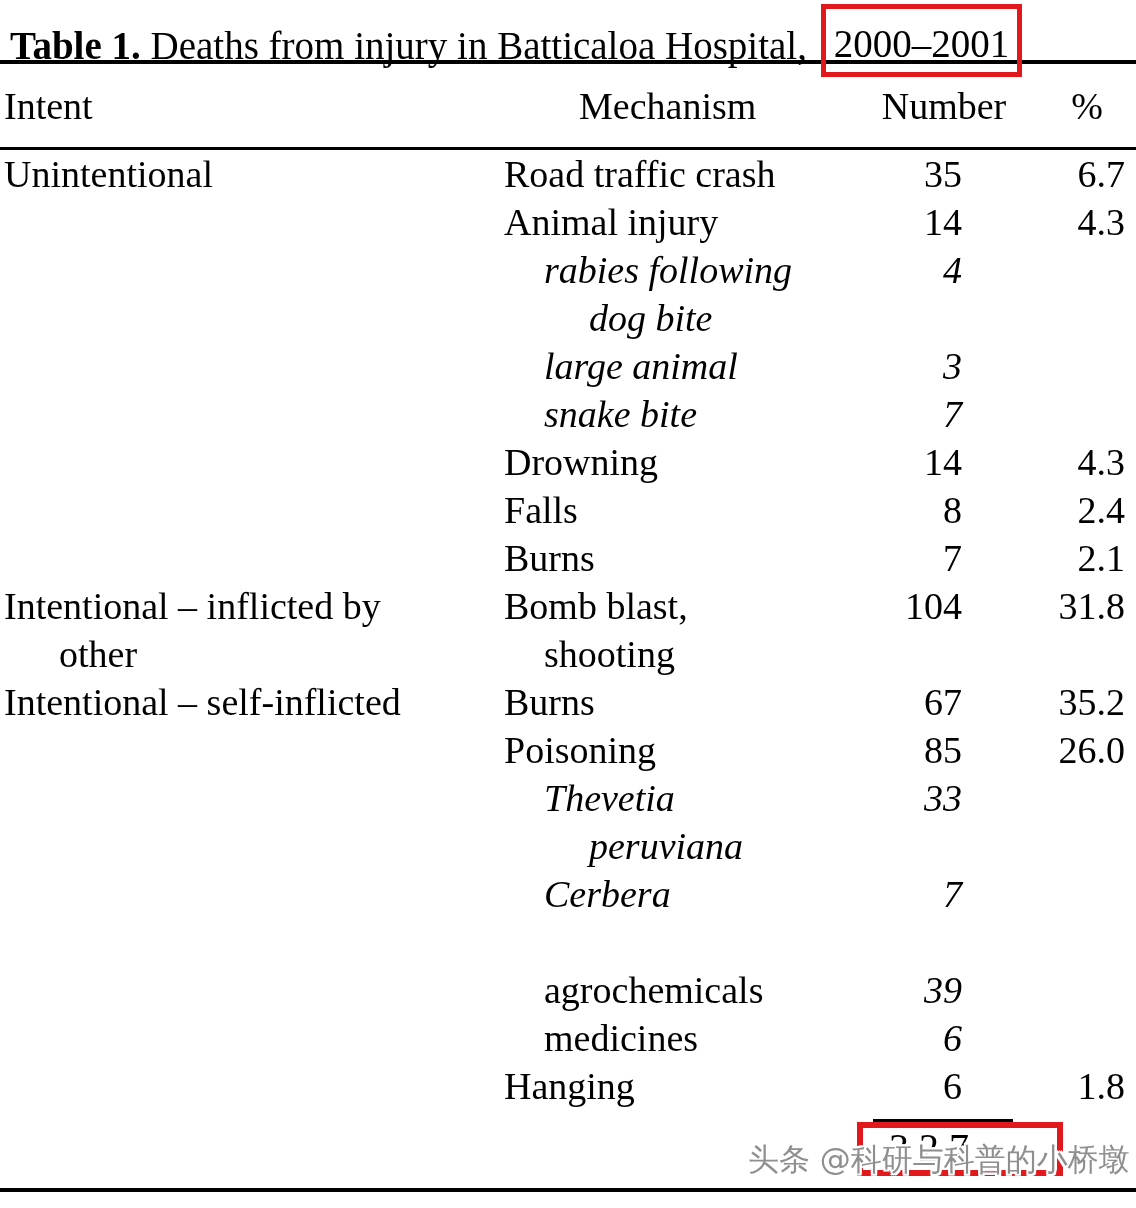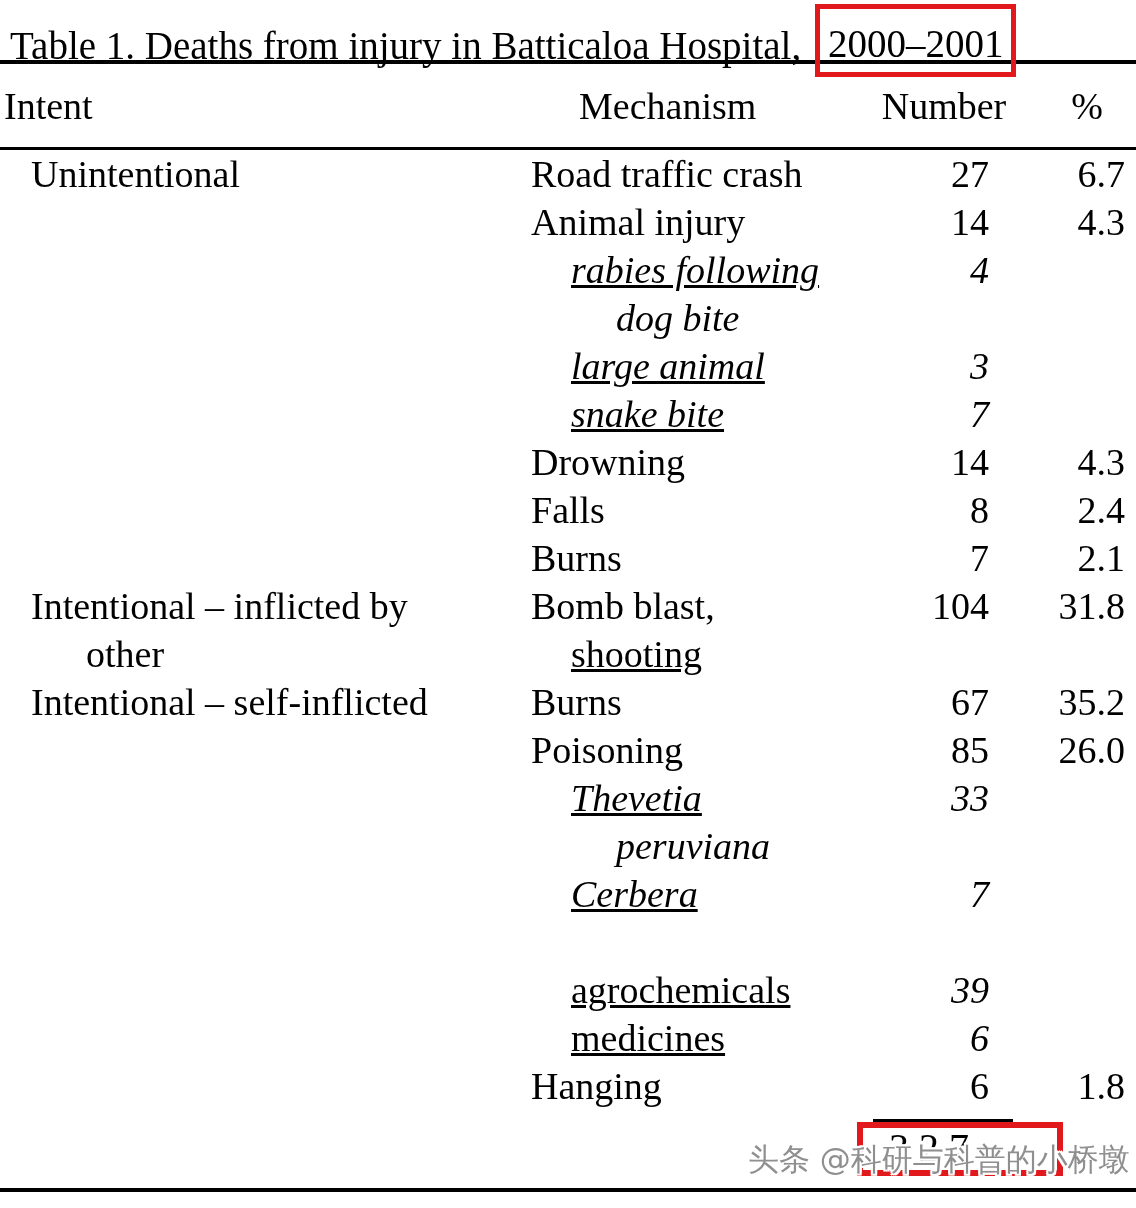--- a/index.html
+++ b/index.html
@@ -11,21 +11,21 @@
     overflow:hidden;
   }
   .page { position:relative; width:1136px; height:1208px; }
 
   
   .title-block {
     height:60px; padding:6px 10px 0 10px;
     font-size:39px; white-space:nowrap;
     box-sizing:border-box;
   }
-  .title-label { font-weight:normal; }
+  .title-label { font-weight:bold; }
   .year-box {
     display:inline-block;
     border:5px solid #e2191c;
     padding:12px 8px 6px 8px;
     margin-left:4px;
     margin-bottom:-14px;
     transform:translateY(-2px);
   }
 
   
@@ -39,24 +39,24 @@
     display:grid;
     grid-template-columns:500px 350px 120px 1fr;
     padding:0 11px 0 4px;
     box-sizing:border-box;
   }
   .header-row { height:83px; align-items:center; font-size:38px; }
   .header-row .h-mech { justify-self:start; padding-left:75px; }
   .header-row .h-num { justify-self:center; position:relative; left:30px; white-space:nowrap; }
   .header-row .h-pct { text-align:right; padding-right:22px; }
 
-  .body-row { height:48px; font-size:38px; line-height:48px;margin-left:27px; }
+  .body-row { height:48px; font-size:38px; line-height:48px; }
   .c-num { text-align:right; padding-right:12px; }
   .c-pct { text-align:right; }
-  .ind1 { padding-left:40px;text-decoration:underline; }
+  .ind1 { padding-left:40px; }
   .ind2 { padding-left:85px; }
   .intent-ind { padding-left:55px; }
   .it { font-style:italic; }
 
   
   .total-area { position:relative; height:78px; }
   .sum-line { position:absolute; left:873px; top:9px; width:140px; height:3px; background:#000; z-index:1; }
   .total-num {
     position:absolute; left:889px; top:14px;
     font-size:40px; letter-spacing:10px; z-index:1;
@@ -95,21 +95,21 @@
     <span class="h-mech">Mechanism</span>
     <span class="h-num">Number</span>
     <span class="h-pct">%</span>
   </div>
 
   <div class="rule rule-2"></div>
 
   <div class="row body-row">
     <span>Unintentional</span>
     <span>Road traffic crash</span>
-    <span class="c-num">27</span>
+    <span class="c-num">35</span>
     <span class="c-pct">6.7</span>
   </div>
 
   <div class="row body-row">
     <span></span>
     <span>Animal injury</span>
     <span class="c-num">14</span>
     <span class="c-pct">4.3</span>
   </div>
 

